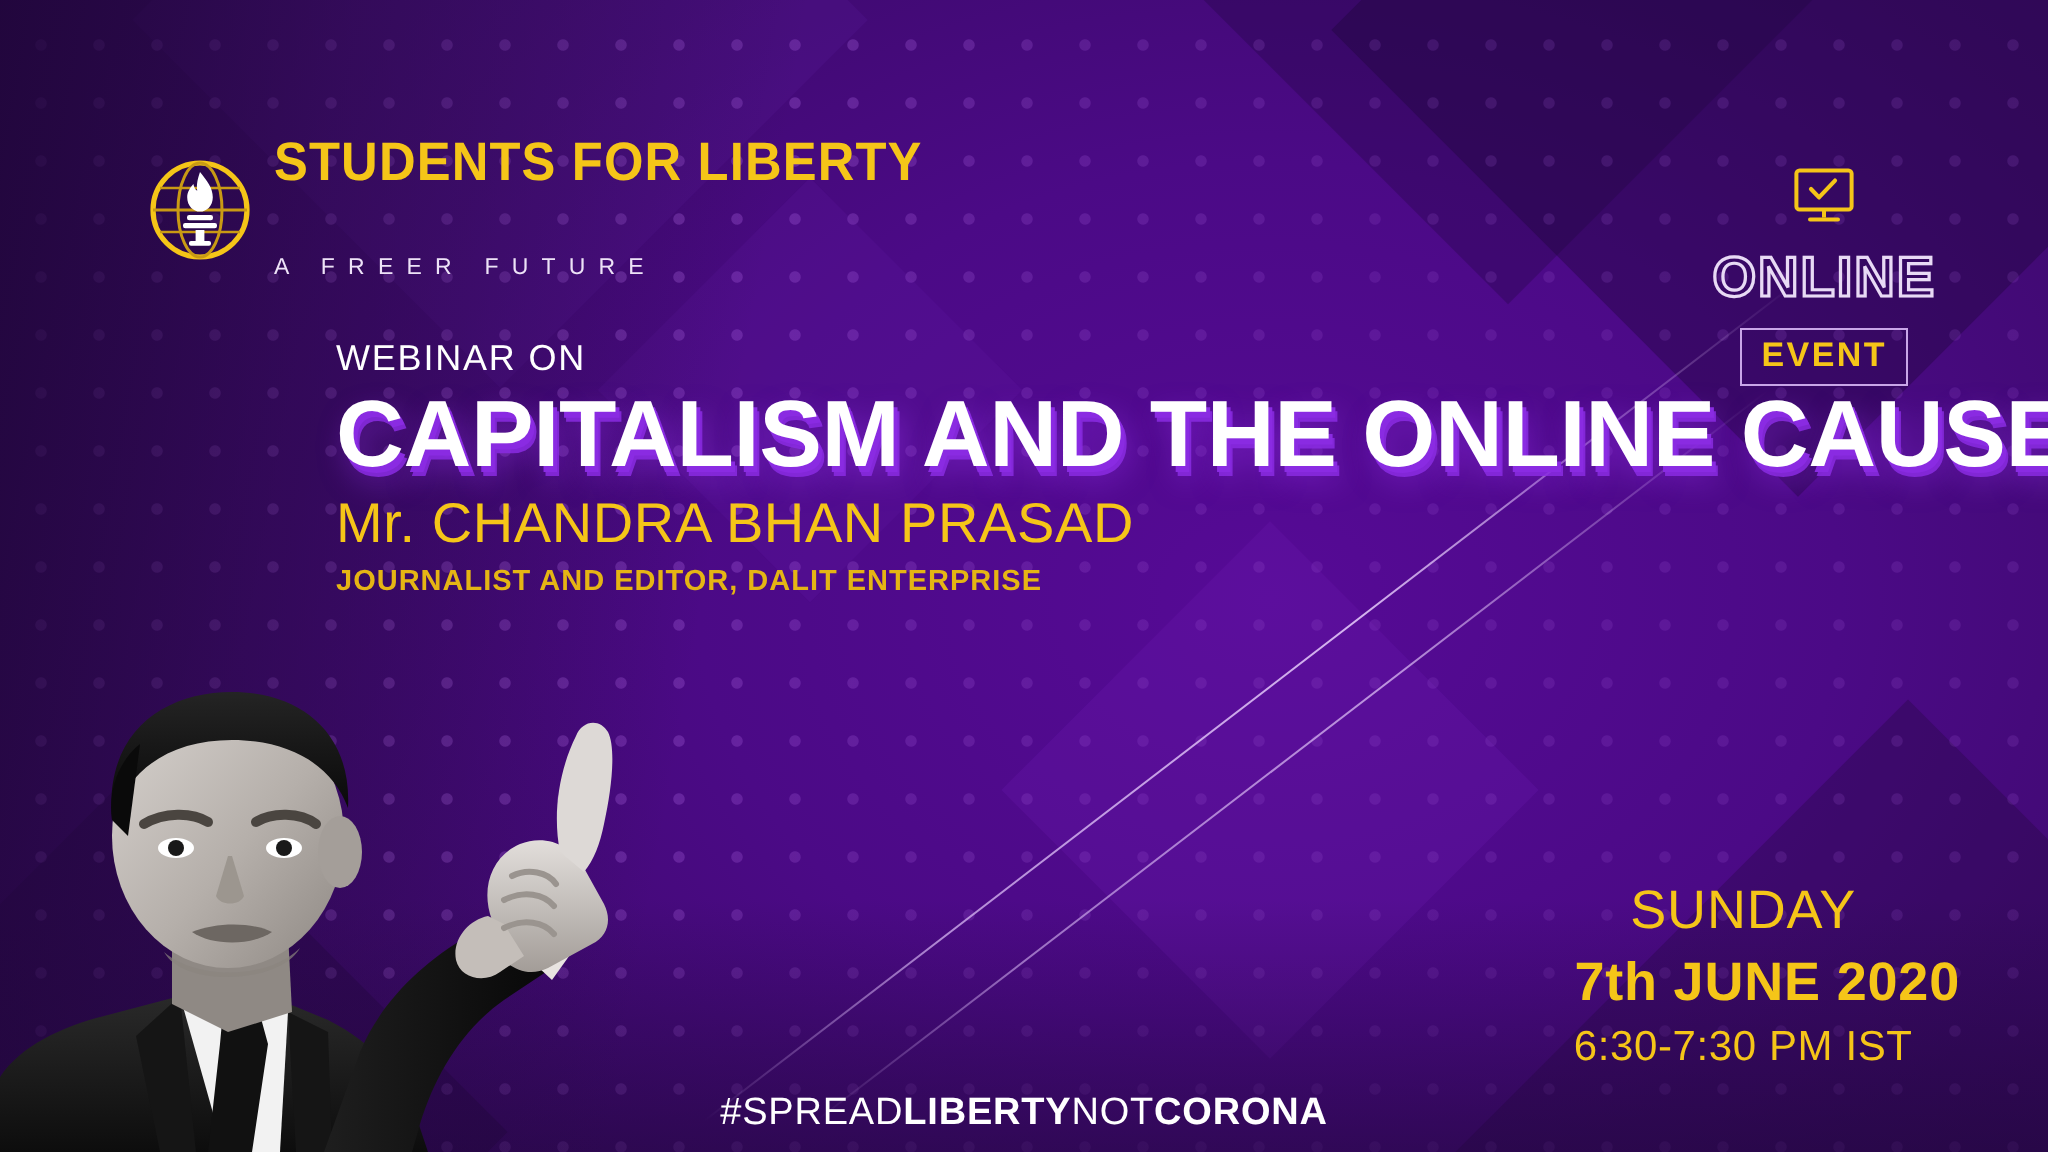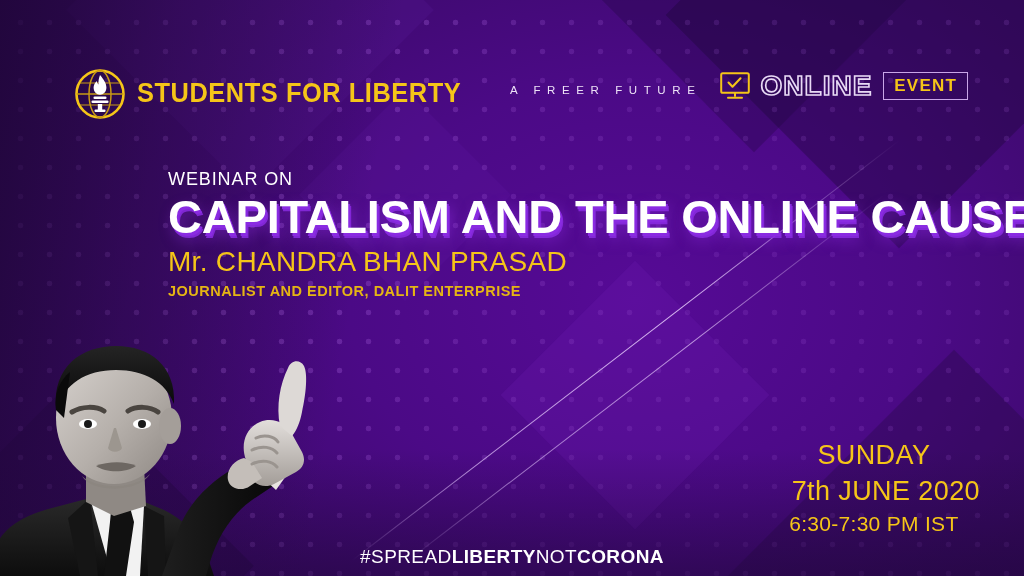--- a/index.html
+++ b/index.html
@@ -91,38 +91,38 @@
   }
   .hairline-a{ left:352px; top:560px; width:690px; transform:rotate(-37.5deg); }
   .hairline-b{ left:408px; top:560px; width:600px; transform:rotate(-37.5deg); opacity:.8; }
 
   
   .logo-block{
     position:absolute; left:74px; top:68px;
     display:flex; align-items:center; gap:11px;
   }
   .logo-mark{ width:52px; height:52px; flex:0 0 52px; }
-  .logo-text{ display:flex; justify-content:center;gap:28px; }
+  .logo-text{ display:flex; flex-direction:column; justify-content:center;gap:28px; }
   .logo-name{
     font-size:27px; font-weight:700; color:#F5C518;
     letter-spacing:.6px; line-height:1.02;
     font-stretch:condensed;
     transform:scaleX(.94); transform-origin:left center;
     white-space:nowrap;
   }
   .logo-tag{
     font-size:11.5px; font-weight:400; color:#EDE2F7;
     letter-spacing:6.6px; line-height:1.3; margin-top:3px;
     white-space:nowrap;
   }
 
   
   .online-block{
-    position:absolute; right:56px; top:72px;
-    display:flex; align-items:center; gap:11px;
+    position:absolute; right:56px; top:84px;
+    display:flex; align-items:center; gap:11px;flex-direction:column;
   }
   .monitor-icon{ width:30px; height:28px; flex:0 0 30px; }
   .online-word{
     font-size:28px; font-weight:700; letter-spacing:1px;
     color:transparent;
     -webkit-text-stroke:1.6px #E8DAF5;
     line-height:1;
     white-space:nowrap;
   }
   .event-box{
@@ -162,21 +162,21 @@
     letter-spacing:.5px; line-height:1.1;
     margin-top:7px; white-space:nowrap;
   }
 
   
   .date-block{
     position:absolute; right:44px; bottom:38px;
     text-align:center; color:#F5C518;
   }
   .date-day{ font-size:27px; font-weight:400; letter-spacing:.4px; line-height:1.35; }
-  .date-full{ font-size:27px; font-weight:400; letter-spacing:.4px; line-height:1.35;margin-left:24px; }
+  .date-full{ font-size:27px; font-weight:700; letter-spacing:.4px; line-height:1.35;margin-left:24px; }
   .date-time{ font-size:21px; font-weight:400; letter-spacing:.3px; line-height:1.35; }
 
   
   .hashtag{
     position:absolute; left:50%; bottom:8px;
     transform:translateX(-50%);
     font-size:19px; color:#FFFFFF;
     letter-spacing:.4px; white-space:nowrap;
   }
   .hashtag .lite{ font-weight:400;margin-top:33px; }

